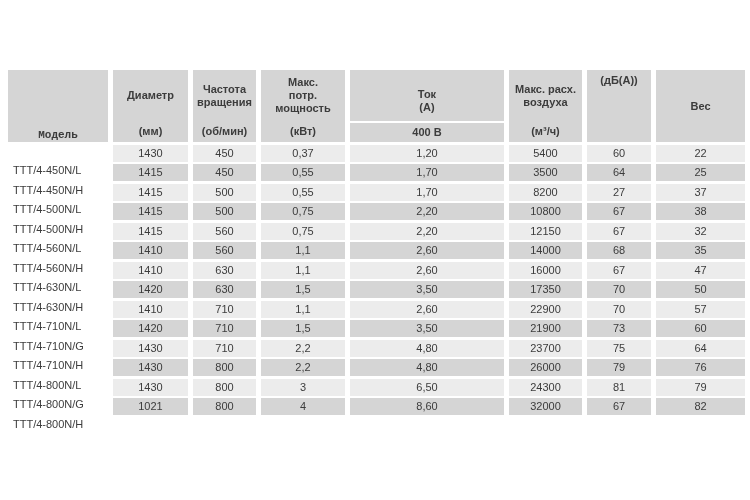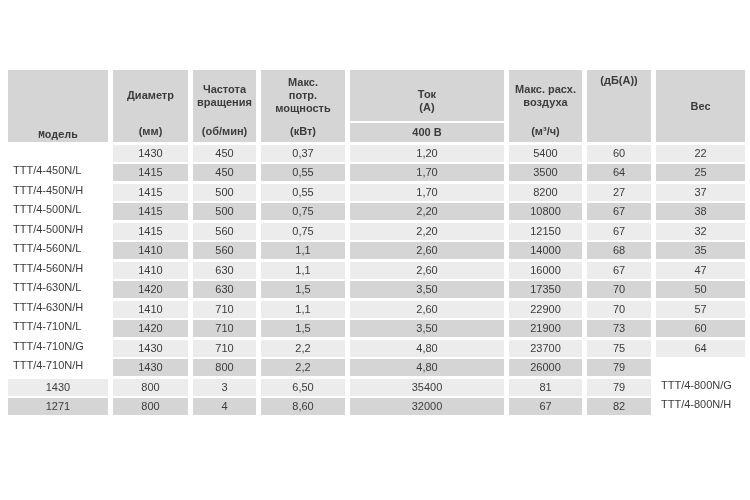--- a/index.html
+++ b/index.html
@@ -239,32 +239,33 @@
   <div class="cell dcell row-light">75</div>
   <div class="cell dcell row-light">64</div>
 
   <div class="cell dcell model-cell row-dark">TTT/4-800N/L</div>
   <div class="cell dcell row-dark">1430</div>
   <div class="cell dcell row-dark">800</div>
   <div class="cell dcell row-dark">2,2</div>
   <div class="cell dcell row-dark">4,80</div>
   <div class="cell dcell row-dark">26000</div>
   <div class="cell dcell row-dark">79</div>
+  <div class="cell dcell row-dark">76</div>
 
   <div class="cell dcell model-cell row-light">TTT/4-800N/G</div>
   <div class="cell dcell row-light">1430</div>
   <div class="cell dcell row-light">800</div>
   <div class="cell dcell row-light">3</div>
   <div class="cell dcell row-light">6,50</div>
-  <div class="cell dcell row-light">35400</div>
+  <div class="cell dcell row-light">24300</div>
   <div class="cell dcell row-light">81</div>
   <div class="cell dcell row-light">79</div>
 
   <div class="cell dcell model-cell row-dark">TTT/4-800N/H</div>
-  <div class="cell dcell row-dark">1271</div>
+  <div class="cell dcell row-dark">1021</div>
   <div class="cell dcell row-dark">800</div>
   <div class="cell dcell row-dark">4</div>
   <div class="cell dcell row-dark">8,60</div>
   <div class="cell dcell row-dark">32000</div>
   <div class="cell dcell row-dark">67</div>
   <div class="cell dcell row-dark">82</div>
 </div>
 </div>
 
 </body></html>

